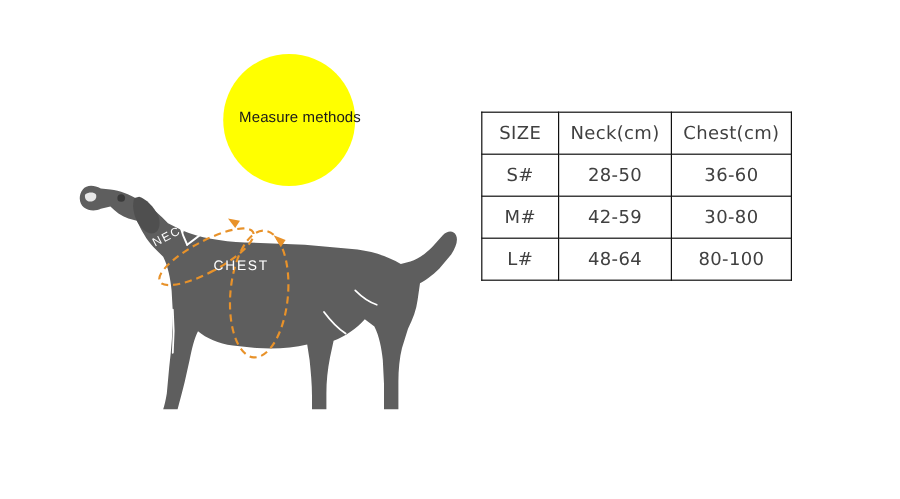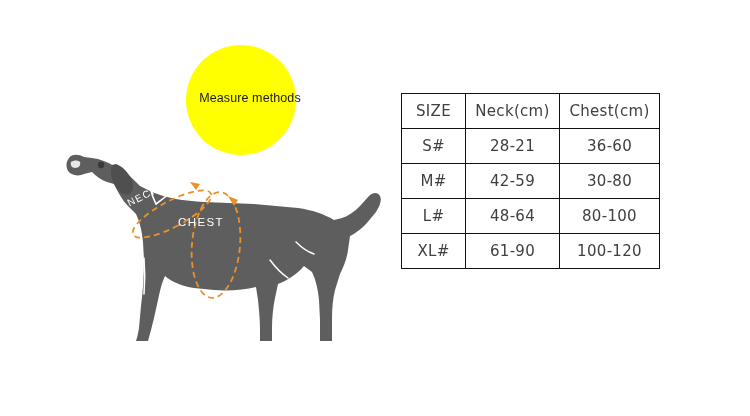--- a/index.html
+++ b/index.html
@@ -209,35 +209,30 @@
     <thead>
       <tr>
         <th class="col-size">SIZE</th>
         <th class="col-neck">Neck(cm)</th>
         <th class="col-chest">Chest(cm)</th>
       </tr>
     </thead>
     <tbody>
       <tr>
         <td>S#</td>
-        <td>28-21</td>
+        <td>28-50</td>
         <td>36-60</td>
       </tr>
       <tr>
         <td>M#</td>
         <td>42-59</td>
         <td>30-80</td>
       </tr>
       <tr>
         <td>L#</td>
         <td>48-64</td>
         <td>80-100</td>
       </tr>
-      <tr>
-        <td>XL#</td>
-        <td>61-90</td>
-        <td>100-120</td>
-      </tr>
     </tbody>
   </table>
 
 
 </div>
 
 </body></html>

